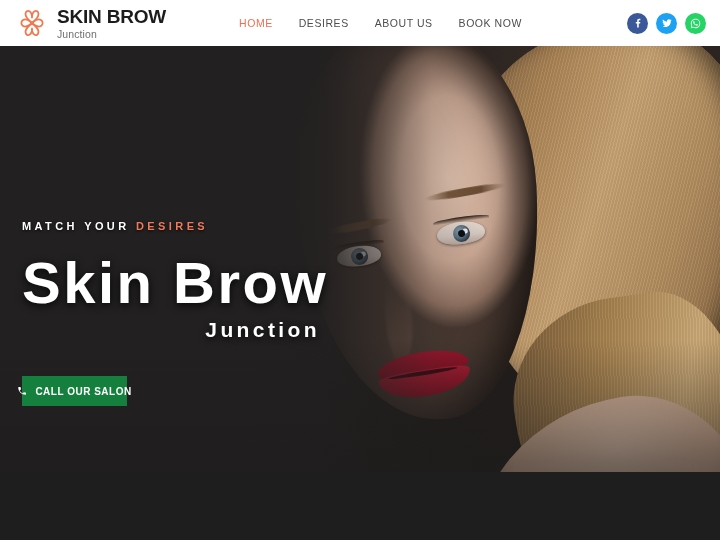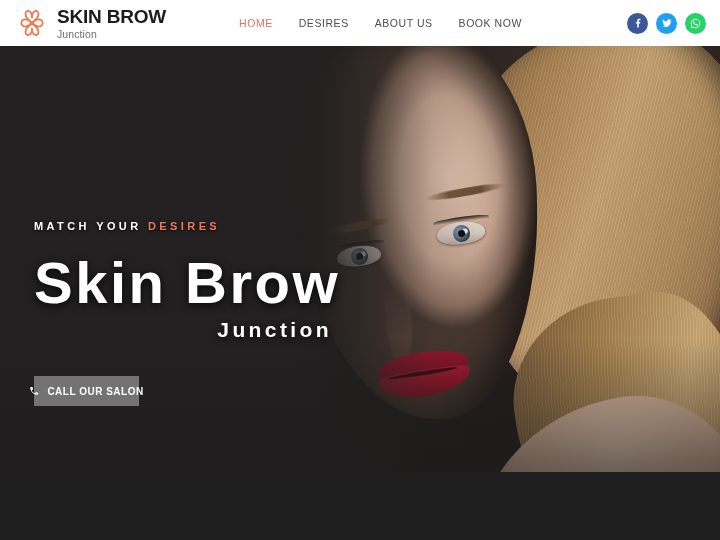--- a/index.html
+++ b/index.html
@@ -262,21 +262,21 @@
   }
   .scrim-bottom {
     position: absolute;
     left: 0; bottom: 0; width: 720px; height: 200px;
     background: linear-gradient(180deg, rgba(30,28,28,0) 0%, rgba(30,28,28,.55) 60%, rgba(30,28,28,.8) 100%);
   }
 
   
   .hero-content {
     position: absolute;
-    left: 34px;
+    left: 22px;
     top: 174px;
     width: 330px;
     z-index: 20;
   }
   .eyebrow {
     font-size: 11px;
     font-weight: bold;
     letter-spacing: 3.4px;
     color: #ffffff;
     margin-bottom: 22px;
@@ -318,21 +318,21 @@
     height: 30px;
     font-size: 10px;
     font-weight: bold;
     letter-spacing: 0.5px;
     color: #ffffff;
     cursor: pointer;
     white-space: nowrap;
   }
   .btn-primary {
     width: 105px;
-    background: #737373;
+    background: #15803d;
   }
   .btn-outline {
     width: 175px;
     background: rgba(20,18,18,.35);
     border: 1px solid #4a4747;
   }
   .btn svg { display: block; flex: 0 0 auto; }
   .btn-outline .btn-icon { margin-right: 14px; }
 </style>
 </head>

